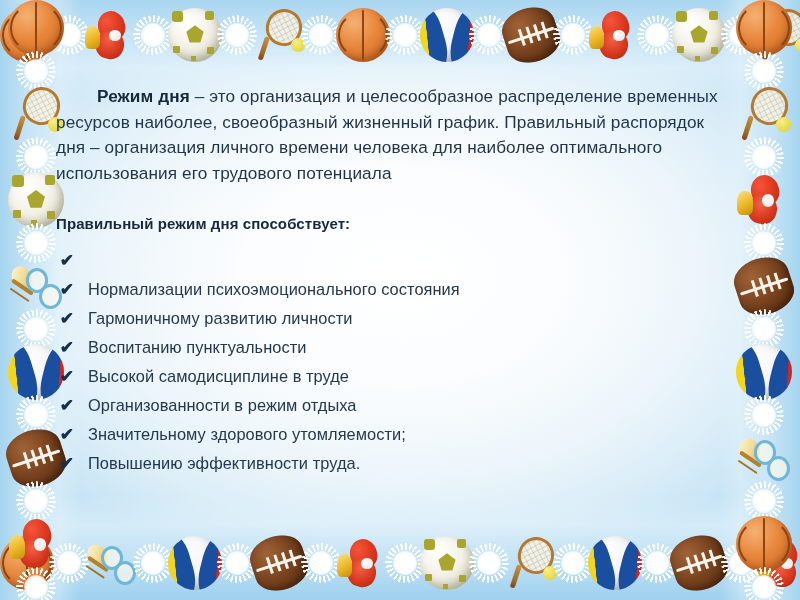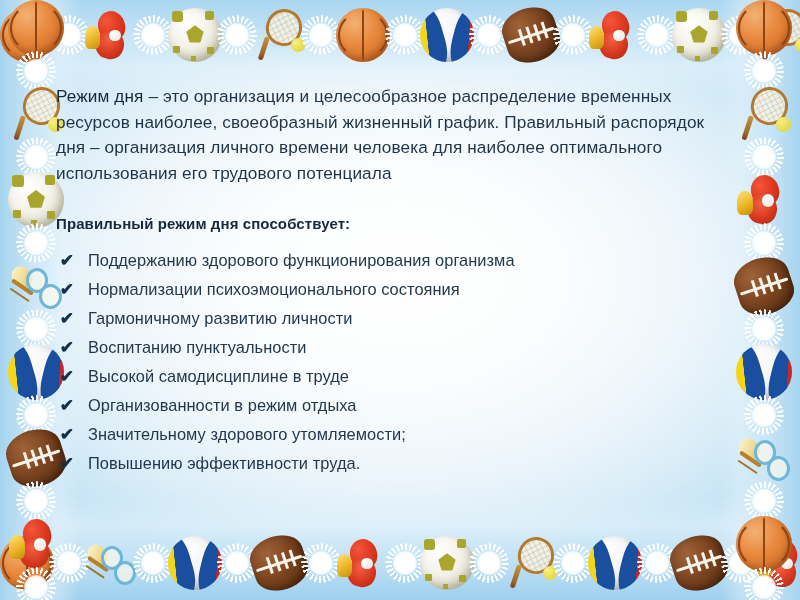--- a/index.html
+++ b/index.html
@@ -301,22 +301,23 @@
   }
 
   .intro {
     margin: 0;
     font-size: 17.2px;
     line-height: 25.6px;
     color: #1f3448;
     letter-spacing: 0.1px;
   }
   .intro b {
-    font-weight: normal;
+    font-weight: bold;
     color: #16293b;
+    margin-left: 41px;
   }
 
   .subhead {
     margin: 26px 0 0 0;
     font-size: 15px;
     font-weight: bold;
     line-height: 24px;
     color: #16293b;
     letter-spacing: 0.1px;
   }
@@ -564,21 +565,20 @@
 
   <div class="content">
 
     <p class="intro"><b>Режим дня</b><span> – это организация и целесообразное распределение временных ресурсов наиболее, своеобразный жизненный график. Правильный распорядок дня – организация личного времени человека для наиболее оптимального использования его трудового потенциала</span></p>
 
     <p class="subhead">Правильный режим дня способствует:</p>
 
     <ul class="benefits">
       <li>
         <span class="tick">✔</span>
-        <span>Поддержанию здорового функционирования организма</span>
       </li>
       <li>
         <span class="tick">✔</span>
         <span>Нормализации психоэмоционального состояния</span>
       </li>
       <li>
         <span class="tick">✔</span>
         <span>Гармоничному развитию личности</span>
       </li>
       <li>

